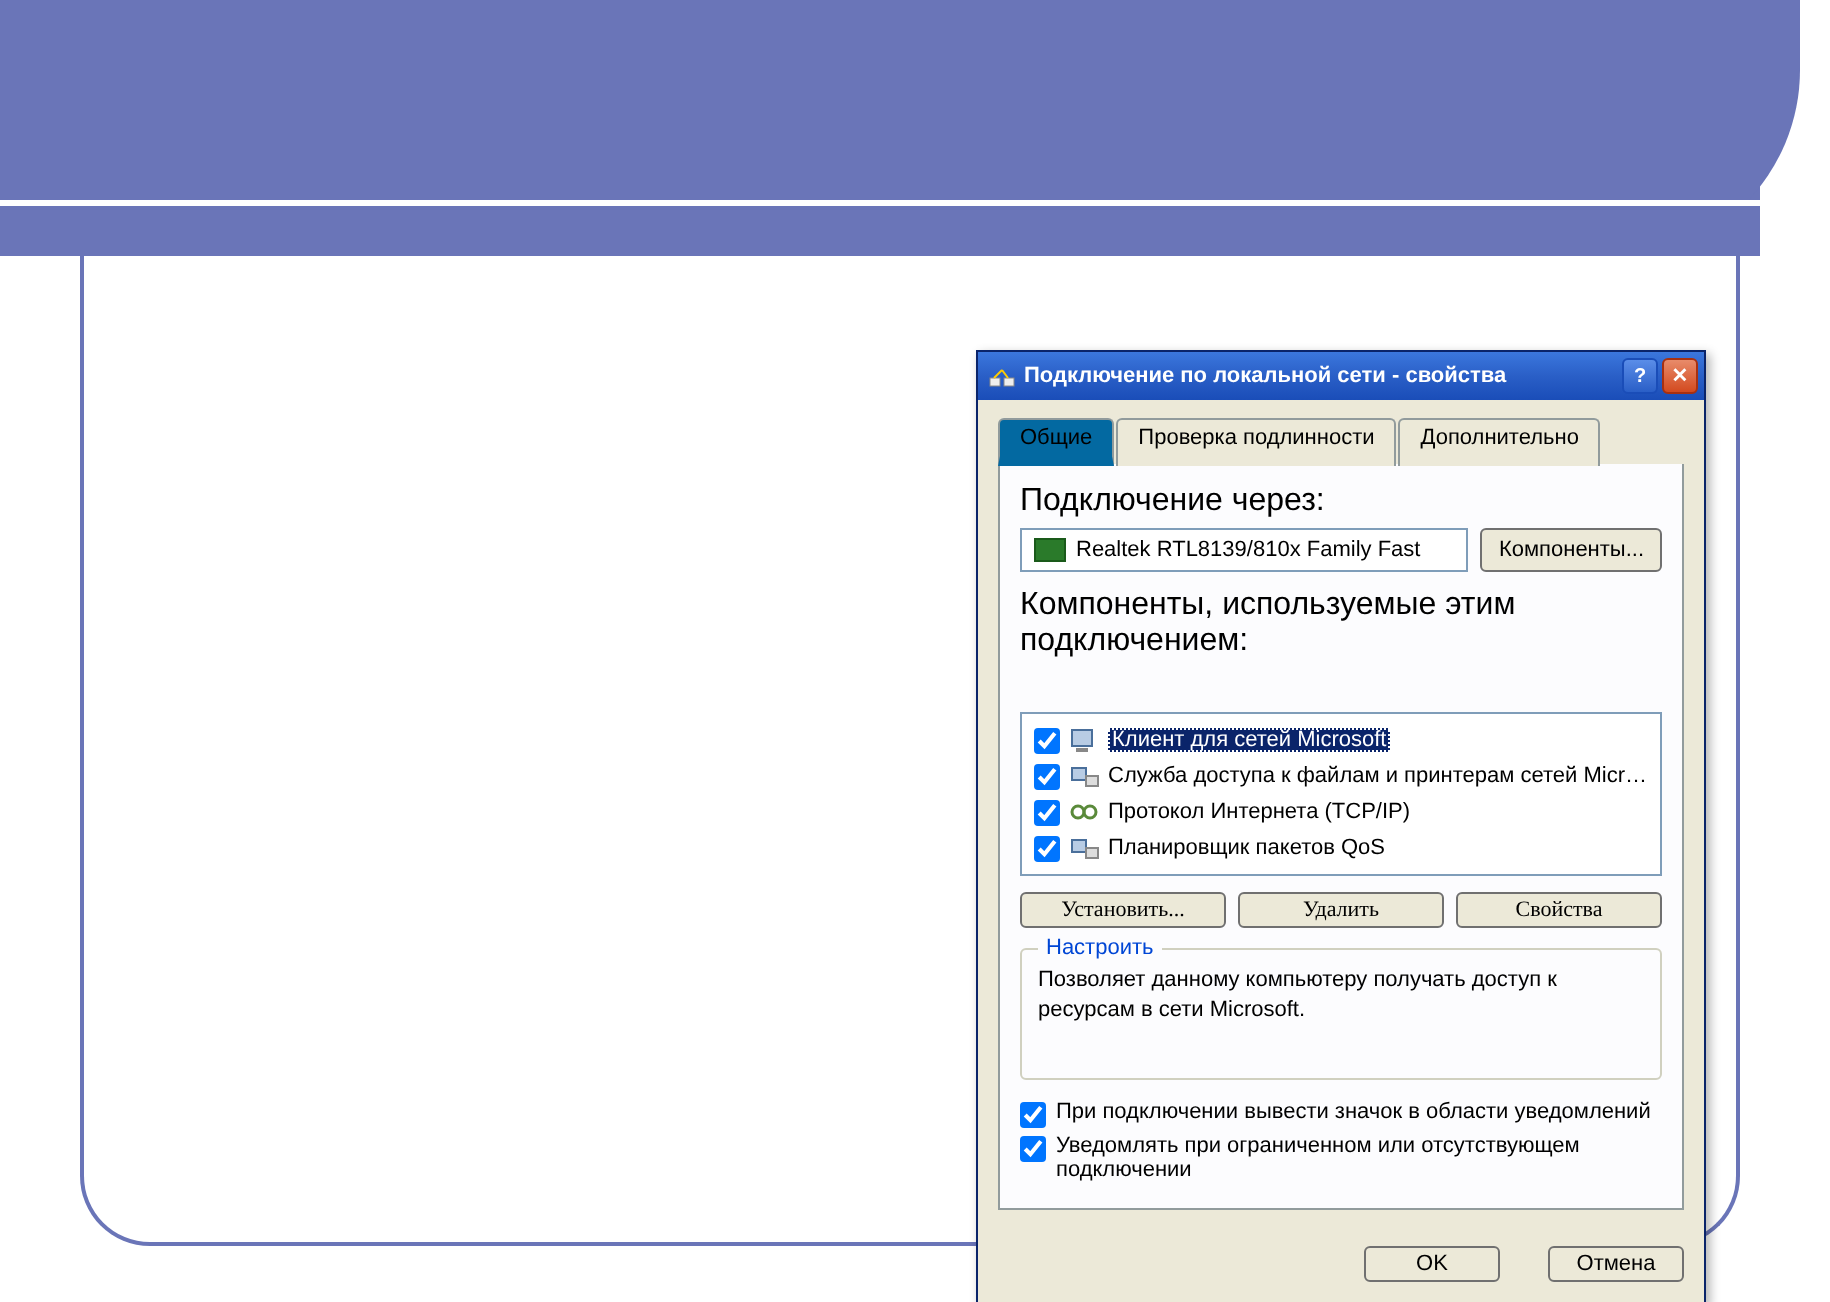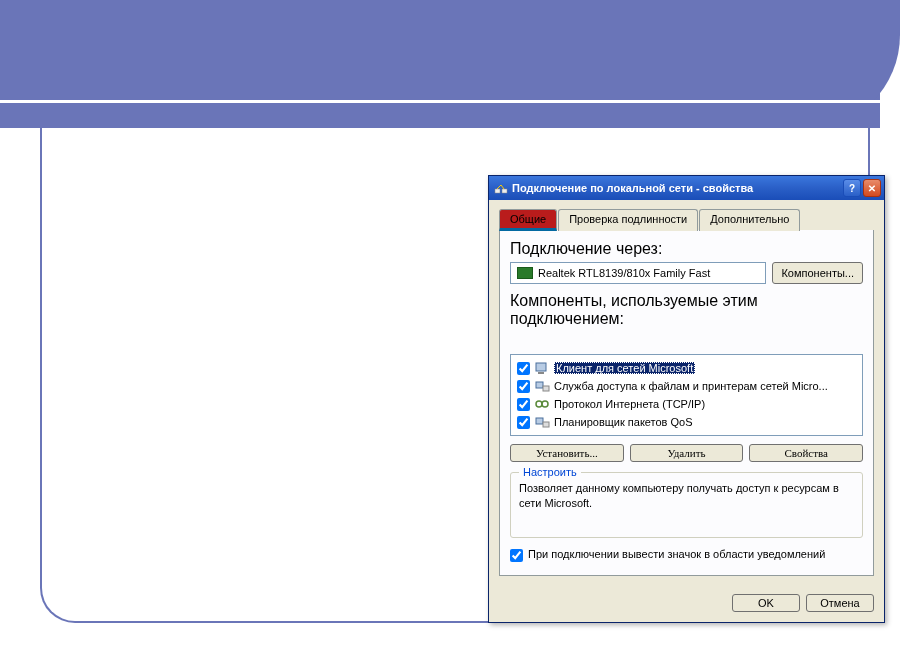--- a/index.html
+++ b/index.html
@@ -57,21 +57,21 @@
   border-top: none;
   border-radius: 0 0 35px 35px;
   background: #fff;
 }
 
 
 .dialog {
   position: absolute;
   top: 175px;
   left: 488px;
-  width: 397px;
+  width: 365px;
   background: #ece9d8;
   border: 1px solid #0a246a;
   box-shadow: 2px 2px 5px rgba(0,0,0,0.3);
 }
 .titlebar {
   height: 24px;
   background: linear-gradient(to bottom, #3b77dd 0%, #2a5fc7 50%, #1a4db8 100%);
   display: flex;
   align-items: center;
   padding: 0 3px 0 5px;
@@ -118,22 +118,22 @@
   border: 1px solid #919b9c;
   border-bottom: none;
   border-radius: 3px 3px 0 0;
   margin-right: 1px;
   cursor: pointer;
   position: relative;
   top: 1px;
   font-size: 11px;
 }
 .tab.active {
-  background: #b91c1c;
-  border-bottom: 3px solid #0369a1;
+  background: #0369a1;
+  border-bottom: 5px solid #0369a1;
   z-index: 2;
 }
 .tab-panel {
   background: #fcfcfe;
   border: 1px solid #919b9c;
   border-top: none;
   padding: 10px;
   margin-top: -11px;
 }
 
@@ -243,21 +243,21 @@
   align-items: flex-start;
   gap: 5px;
   font-size: 11px;
   margin-bottom: 3px;
 }
 .check-row input { margin-top: 1px; flex-shrink: 0; }
 
 .dialog-footer {
   display: flex;
   justify-content: flex-end;
-  gap: 6px;
+  gap: 24px;
   padding: 8px 10px 10px;
 }
 .dialog-footer .btn { min-width: 68px; }
 
 </style>
 </head>
 <body>
 
 <div class="page-bg">
   <div class="purple-banner"></div>
@@ -354,20 +354,24 @@
       <div class="fieldset">
         <div class="fieldset-legend">Настроить</div>
         <div class="desc-text">Позволяет данному компьютеру получать доступ к ресурсам в сети Microsoft.</div>
         <div style="height:18px"></div>
       </div>
 
       <label class="check-row">
         <input type="checkbox" checked="" style="">
         <span>При подключении вывести значок в области уведомлений</span>
       </label>
+      <label class="check-row">
+        <input type="checkbox" checked="" style="">
+        <span>Уведомлять при ограниченном или отсутствующем подключении</span>
+      </label>
     </div>
   </div>
 
   <div class="dialog-footer">
     <button class="btn">OK</button>
     <button class="btn">Отмена</button>
   </div>
 </div>
 
 </body></html>

